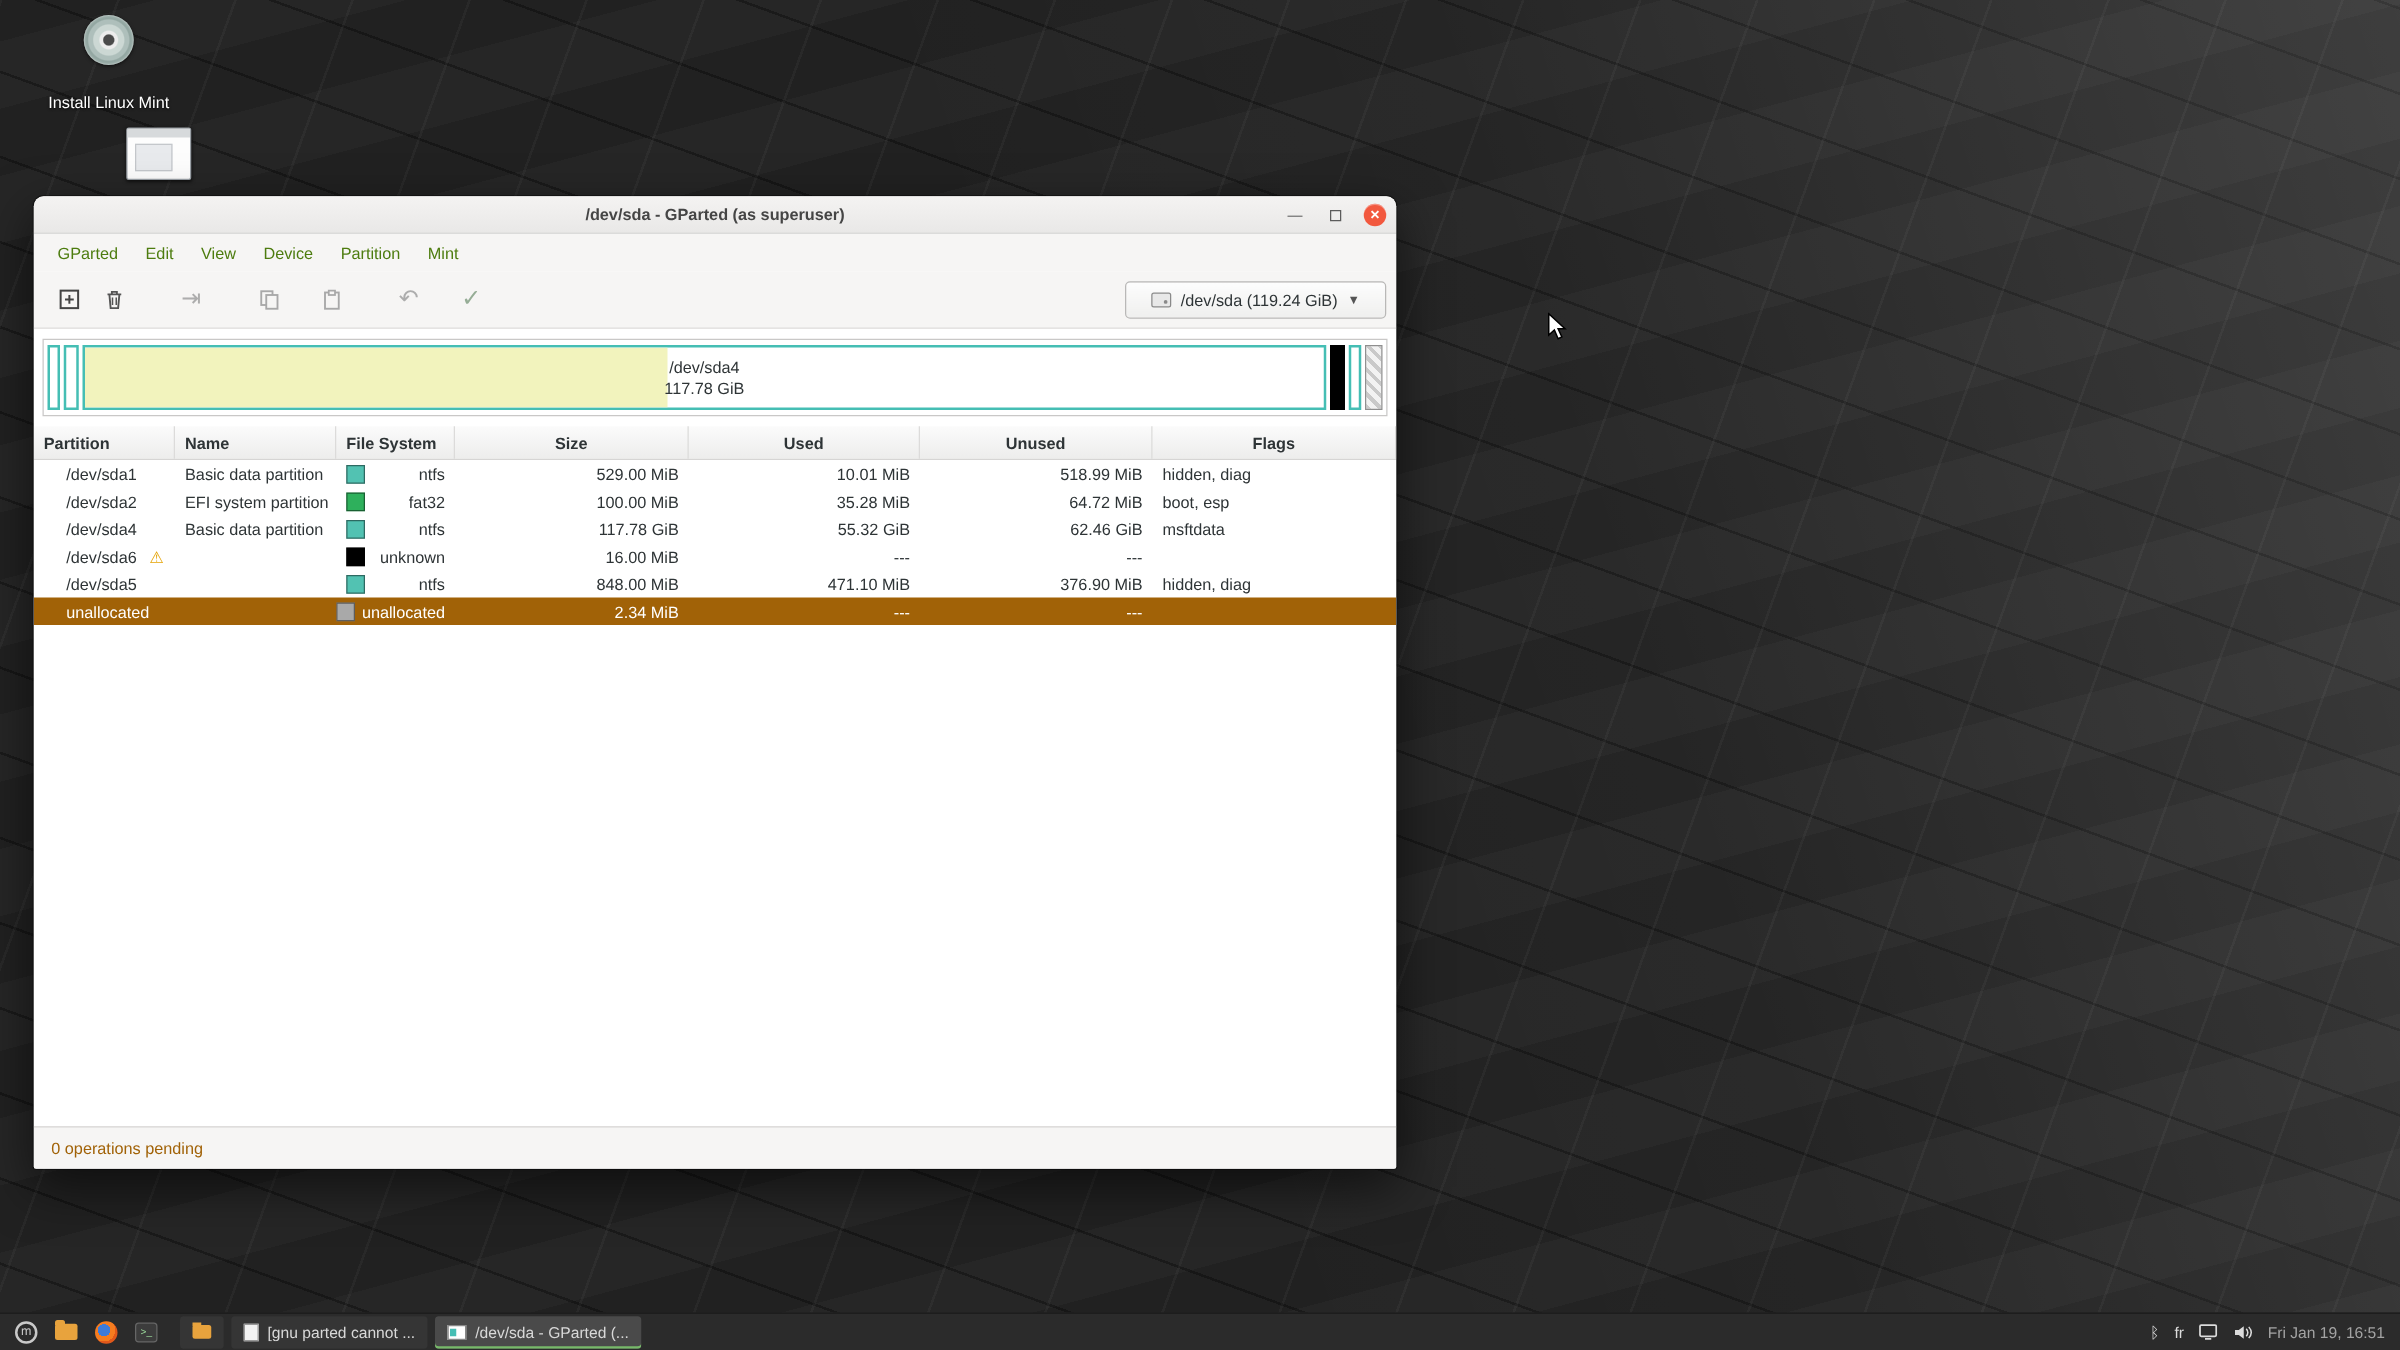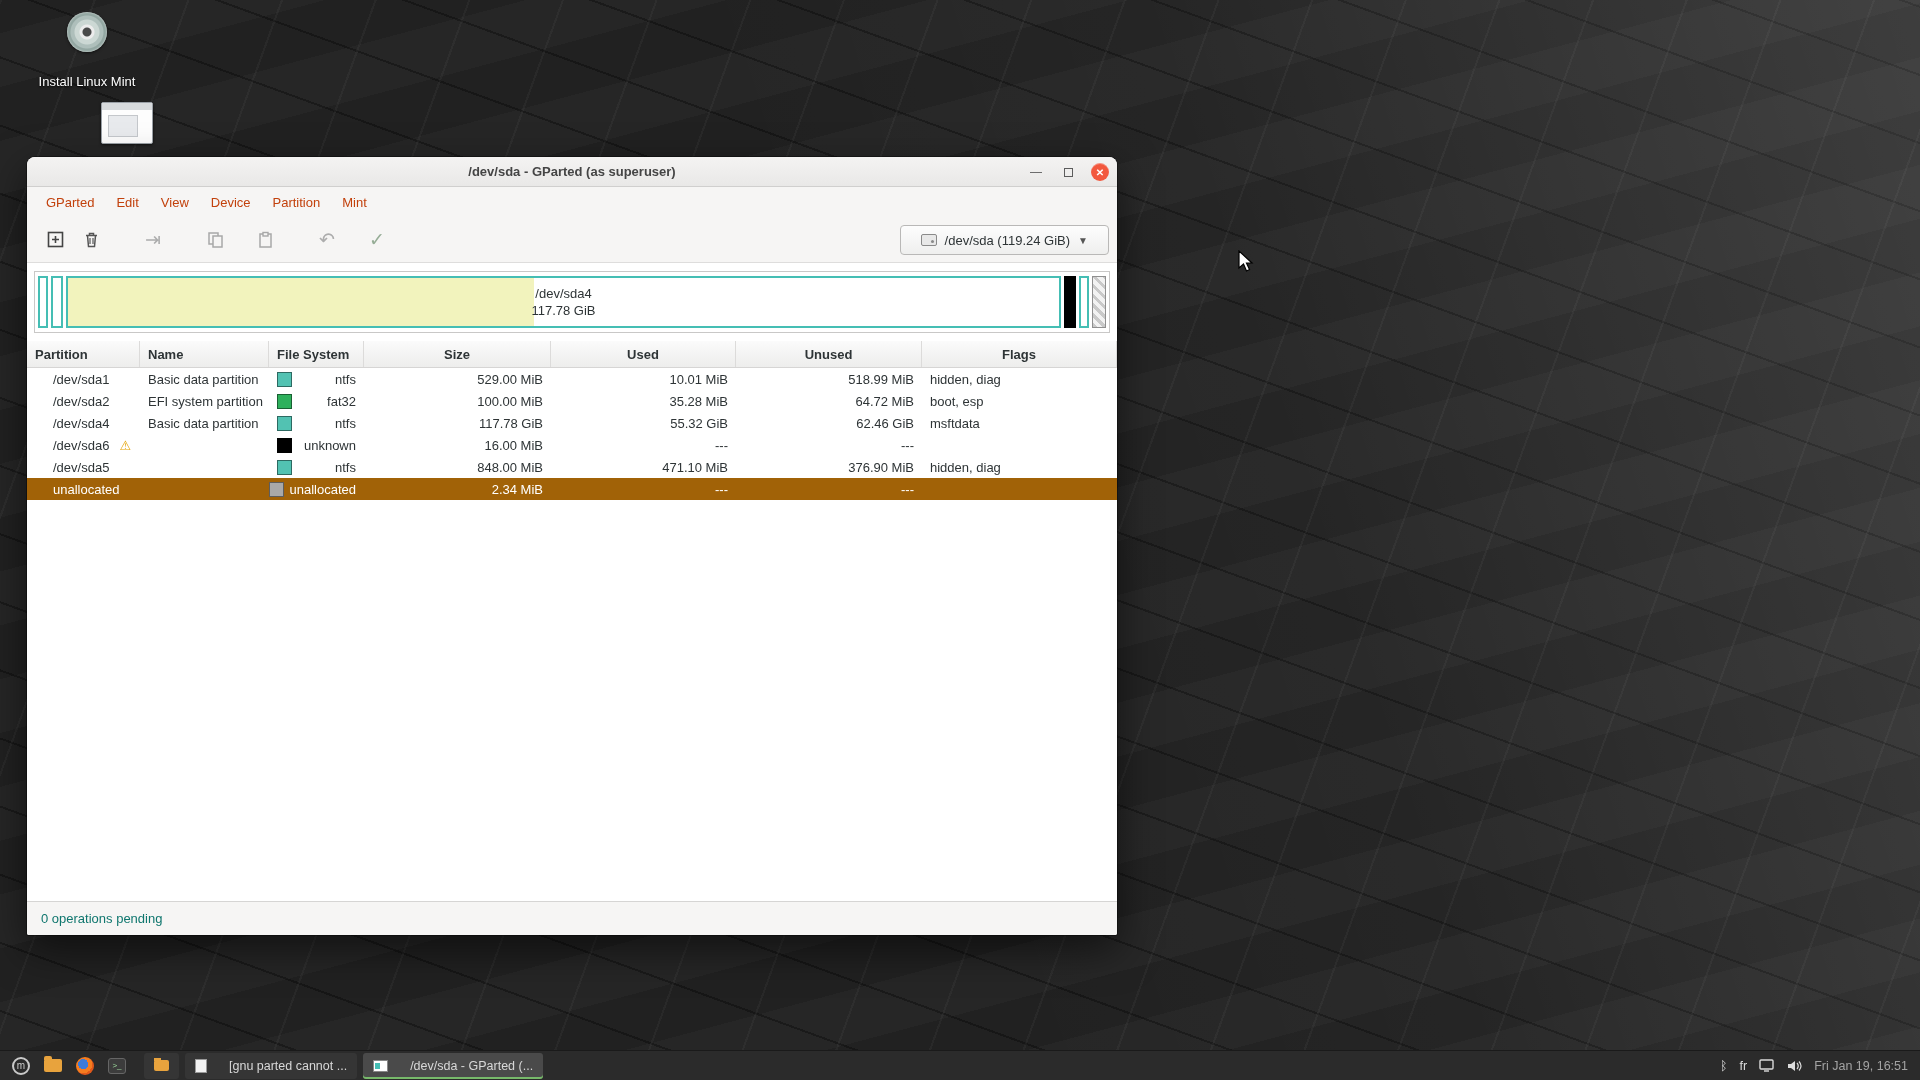--- a/index.html
+++ b/index.html
@@ -41,21 +41,21 @@
   .titlebar .title { flex:1; text-align:center; font-weight:bold; color:#454545; }
   .winbtns { position:absolute; right:8px; top:0; height:30px; display:flex; align-items:center; gap:14px; }
   .wbtn { width:18px; height:18px; display:flex; align-items:center; justify-content:center;
           color:#5c5c5c; font-size:12px; cursor:pointer; }
   .wbtn.max { font-size:10px; border:0; }
   .wbtn.max span{ display:block; width:9px; height:9px; border:1.5px solid #5c5c5c; }
   .wbtn.close { background:#f2583e; border-radius:50%; color:#fff; font-size:10px; font-weight:bold;
                 box-shadow:inset 0 1px 0 rgba(255,255,255,.35); }
 
   .menubar { height:30px; flex:0 0 30px; background:#f6f5f4; display:flex; align-items:center; padding-left:8px; }
-  .menu-item { padding:5px 11px; border-radius:3px; color:#c2410c; cursor:pointer; }
+  .menu-item { padding:5px 11px; border-radius:3px; color:#4d7c0f; cursor:pointer; }
 
   .toolbar { height:46px; flex:0 0 46px; background:#f6f5f4; border-bottom:1px solid #dedddc;
              display:flex; align-items:center; padding:0 10px; position:relative; }
   .tbtn { width:36px; height:34px; display:flex; align-items:center; justify-content:center; border-radius:4px; cursor:pointer; }
   .tbtn svg { display:block; }
   .tbtn .glyph { font-size:19px; line-height:1; }
   .gap1 { margin-left:14px; } .gap2 { margin-left:26px; }
   .dis { color:#adadad; }
   .combo { position:absolute; right:8px; top:8px; height:30px; min-width:192px;
            background:linear-gradient(#fdfdfd,#efefee); border:1px solid #b9b8b7; border-radius:4px;
@@ -84,33 +84,33 @@
   .trow { height:22px; align-items:center; cursor:default; }
   .trow > div { display:flex; align-items:center; height:100%; padding:0 8px; white-space:nowrap; overflow:hidden; }
   .c-part { padding-left:26px !important; }
   .c-num { justify-content:flex-end; }
   .warn { color:#e5a50a; margin-left:10px; font-size:13px; }
   .swatch { width:15px; height:15px; border:1px solid rgba(0,0,0,.45); margin-right:6px; flex:0 0 15px; }
   .c-fs { justify-content:flex-end; }
   .c-fs .fslabel { margin-left:auto; }
   .trow.selected { background:#a16207; color:#fff; }
 
-  .statusbar { flex:0 0 34px; background:#f6f5f4; border-top:1px solid #d6d5d4; display:flex; align-items:center; padding-left:14px; color:#0f766e; }
+  .statusbar { flex:0 0 34px; background:#f6f5f4; border-top:1px solid #d6d5d4; display:flex; align-items:center; padding-left:14px; color:#a16207; }
 
   
   .taskbar { position:absolute; left:0; bottom:0; width:1920px; height:30px; background:#2b2b2b;
              border-top:1px solid #1a1a1a; display:flex; align-items:center; color:#d8d8d8; font-size:12.5px; z-index:50; }
   .launchers { display:flex; align-items:center; gap:10px; padding:0 10px; }
   .licon { width:22px; height:22px; display:flex; align-items:center; justify-content:center; cursor:pointer; }
   .mintring { width:18px; height:18px; border-radius:50%; border:2px solid #c9c9c9; display:flex; align-items:center; justify-content:center; color:#c9c9c9; font-size:10px; }
   .folder { width:18px; height:13px; background:#e8a33d; border-radius:2px; position:relative; }
   .folder::before { content:""; position:absolute; left:0; top:-3px; width:8px; height:4px; background:#e8a33d; border-radius:2px 2px 0 0; }
   .firefox { width:18px; height:18px; border-radius:50%; background:radial-gradient(circle at 40% 40%, #3d7bd9 0 5px, #f57c1f 5px 9px, #e1581a 9px); }
   .terminal { width:18px; height:16px; background:#3c3c3c; border:1px solid #666; border-radius:3px; color:#9fe09f; font-size:8px; display:flex; align-items:center; justify-content:center; }
-  .task { display:flex; align-items:center; gap:22px; height:26px; margin-left:6px; padding:0 10px;
+  .task { display:flex; align-items:center; gap:7px; height:26px; margin-left:6px; padding:0 10px;
           background:#353535; border-radius:3px; max-width:180px; cursor:pointer; }
   .task.active { background:#4a4a4a; box-shadow:inset 0 -2px 0 #77b96a; }
   .task .tlabel { overflow:hidden; text-overflow:ellipsis; white-space:nowrap; }
   .ticon-folder { width:15px; height:11px; background:#e8a33d; border-radius:2px; flex:0 0 15px; position:relative; }
   .ticon-folder::before { content:""; position:absolute; left:0; top:-2px; width:7px; height:3px; background:#e8a33d; }
   .ticon-doc { width:12px; height:14px; background:#f2f2f2; border:1px solid #999; flex:0 0 12px; }
   .ticon-gparted { width:15px; height:12px; background:#fff; border:1px solid #888; flex:0 0 15px; position:relative; }
   .ticon-gparted::after { content:""; position:absolute; left:1px; top:2px; width:5px; height:6px; background:#45beb4; }
   .tray { margin-left:auto; display:flex; align-items:center; gap:12px; padding-right:12px; }
   .tray .ticn { color:#dcdcdc; display:flex; align-items:center; }

